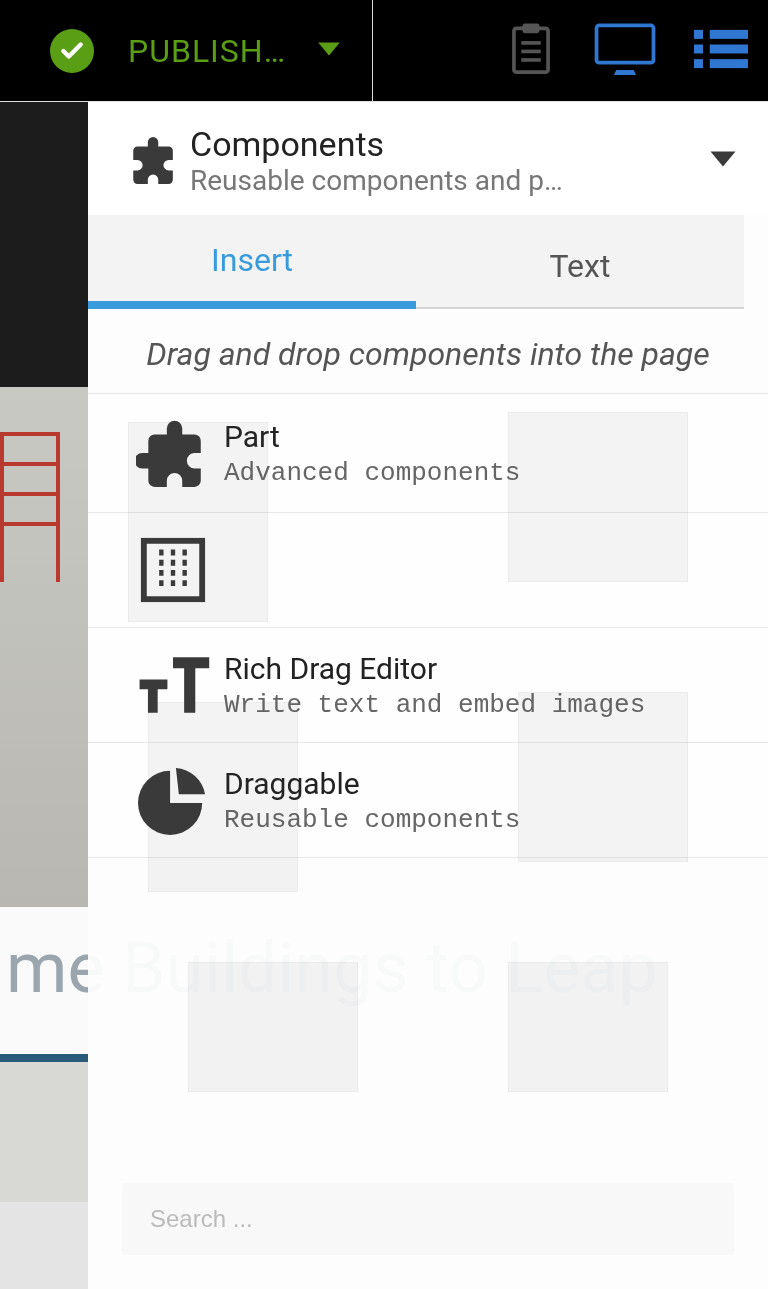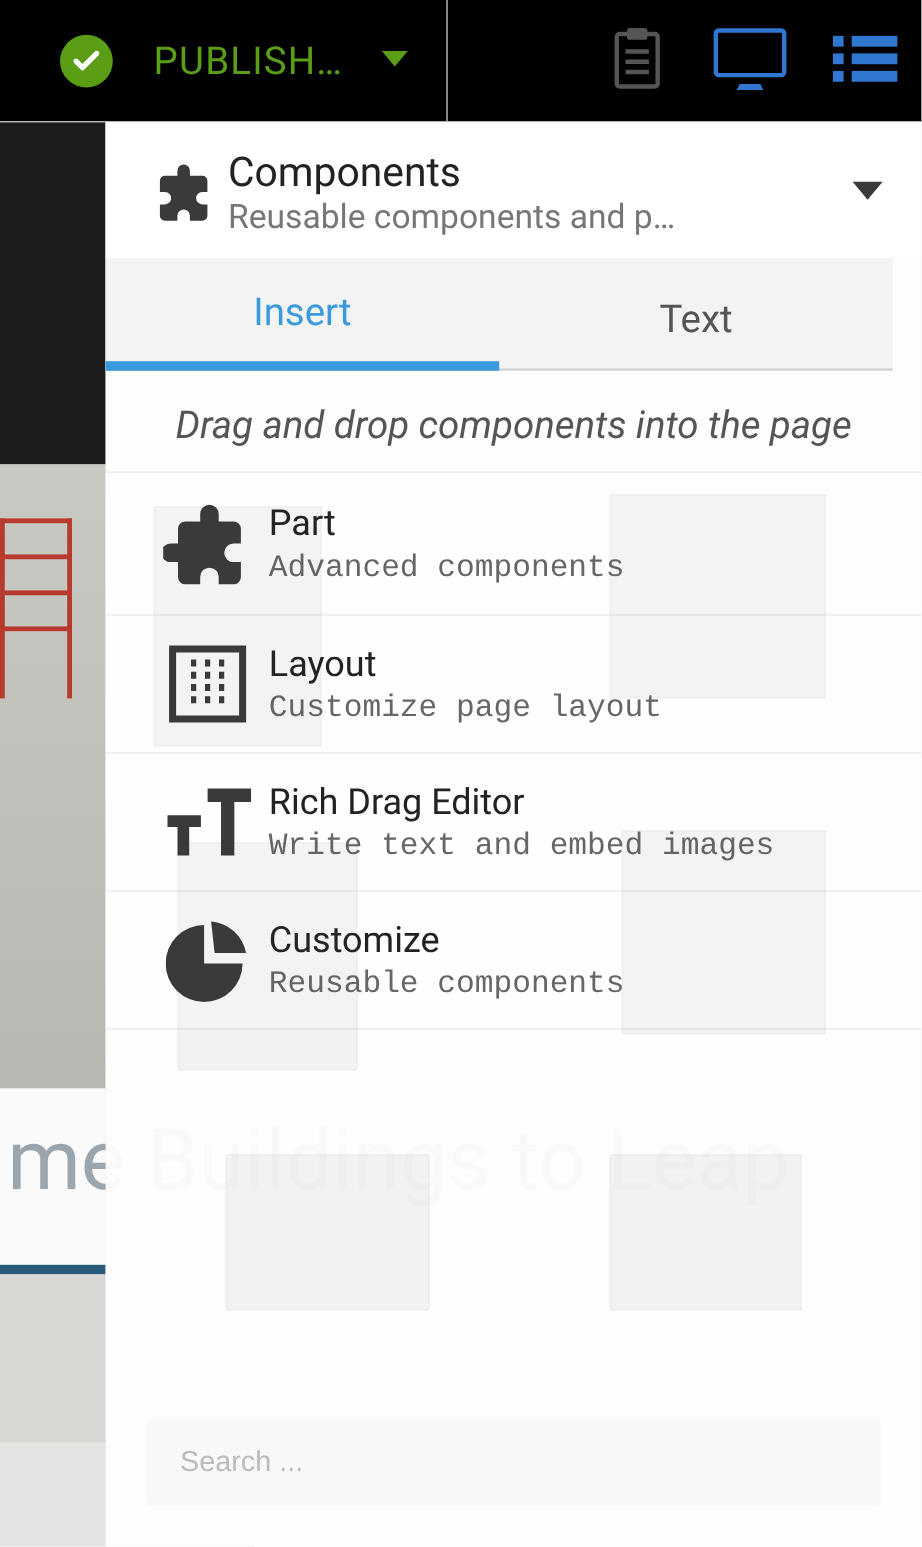--- a/index.html
+++ b/index.html
@@ -273,24 +273,20 @@
 
       <div class="comp-item">
         <div class="comp-icon">
           <svg width="70" height="70" viewBox="0 0 48 48">
             <rect x="4" y="4" width="40" height="40" fill="none" stroke="#3a3a3a" stroke-width="4"></rect>
             <line x1="16" y1="10" x2="16" y2="38" stroke="#3a3a3a" stroke-width="3" stroke-dasharray="4 3"></line>
             <line x1="24" y1="10" x2="24" y2="38" stroke="#3a3a3a" stroke-width="3" stroke-dasharray="4 3"></line>
             <line x1="32" y1="10" x2="32" y2="38" stroke="#3a3a3a" stroke-width="3" stroke-dasharray="4 3"></line>
           </svg>
         </div>
-        <div class="comp-texts">
-          <div class="comp-title">Layout</div>
-          <div class="comp-desc">Customize page layout</div>
-        </div>
       </div>
 
       <div class="comp-item">
         <div class="comp-icon">
           <svg width="78" height="70" viewBox="0 0 56 48">
             <path fill="#3a3a3a" d="M28 4h26v8H44v32h-8V12H28z"></path>
             <path fill="#3a3a3a" d="M4 20h20v7H17v17h-7V27H4z"></path>
           </svg>
         </div>
         <div class="comp-texts">
@@ -300,21 +296,21 @@
       </div>
 
       <div class="comp-item">
         <div class="comp-icon">
           <svg width="70" height="70" viewBox="0 0 48 48">
             <path fill="#3a3a3a" d="M22 26 L22 4 A22 22 0 1 0 44 26 Z"></path>
             <path fill="#3a3a3a" d="M26 2 A22 22 0 0 1 46 20 L28 20 Z"></path>
           </svg>
         </div>
         <div class="comp-texts">
-          <div class="comp-title">Customize</div>
+          <div class="comp-title">Draggable</div>
           <div class="comp-desc">Reusable components</div>
         </div>
       </div>
 
     </div>
 
     <div class="search-wrap">
       <input class="search-box" type="text" placeholder="Search ..." style="">
     </div>
   </div>

